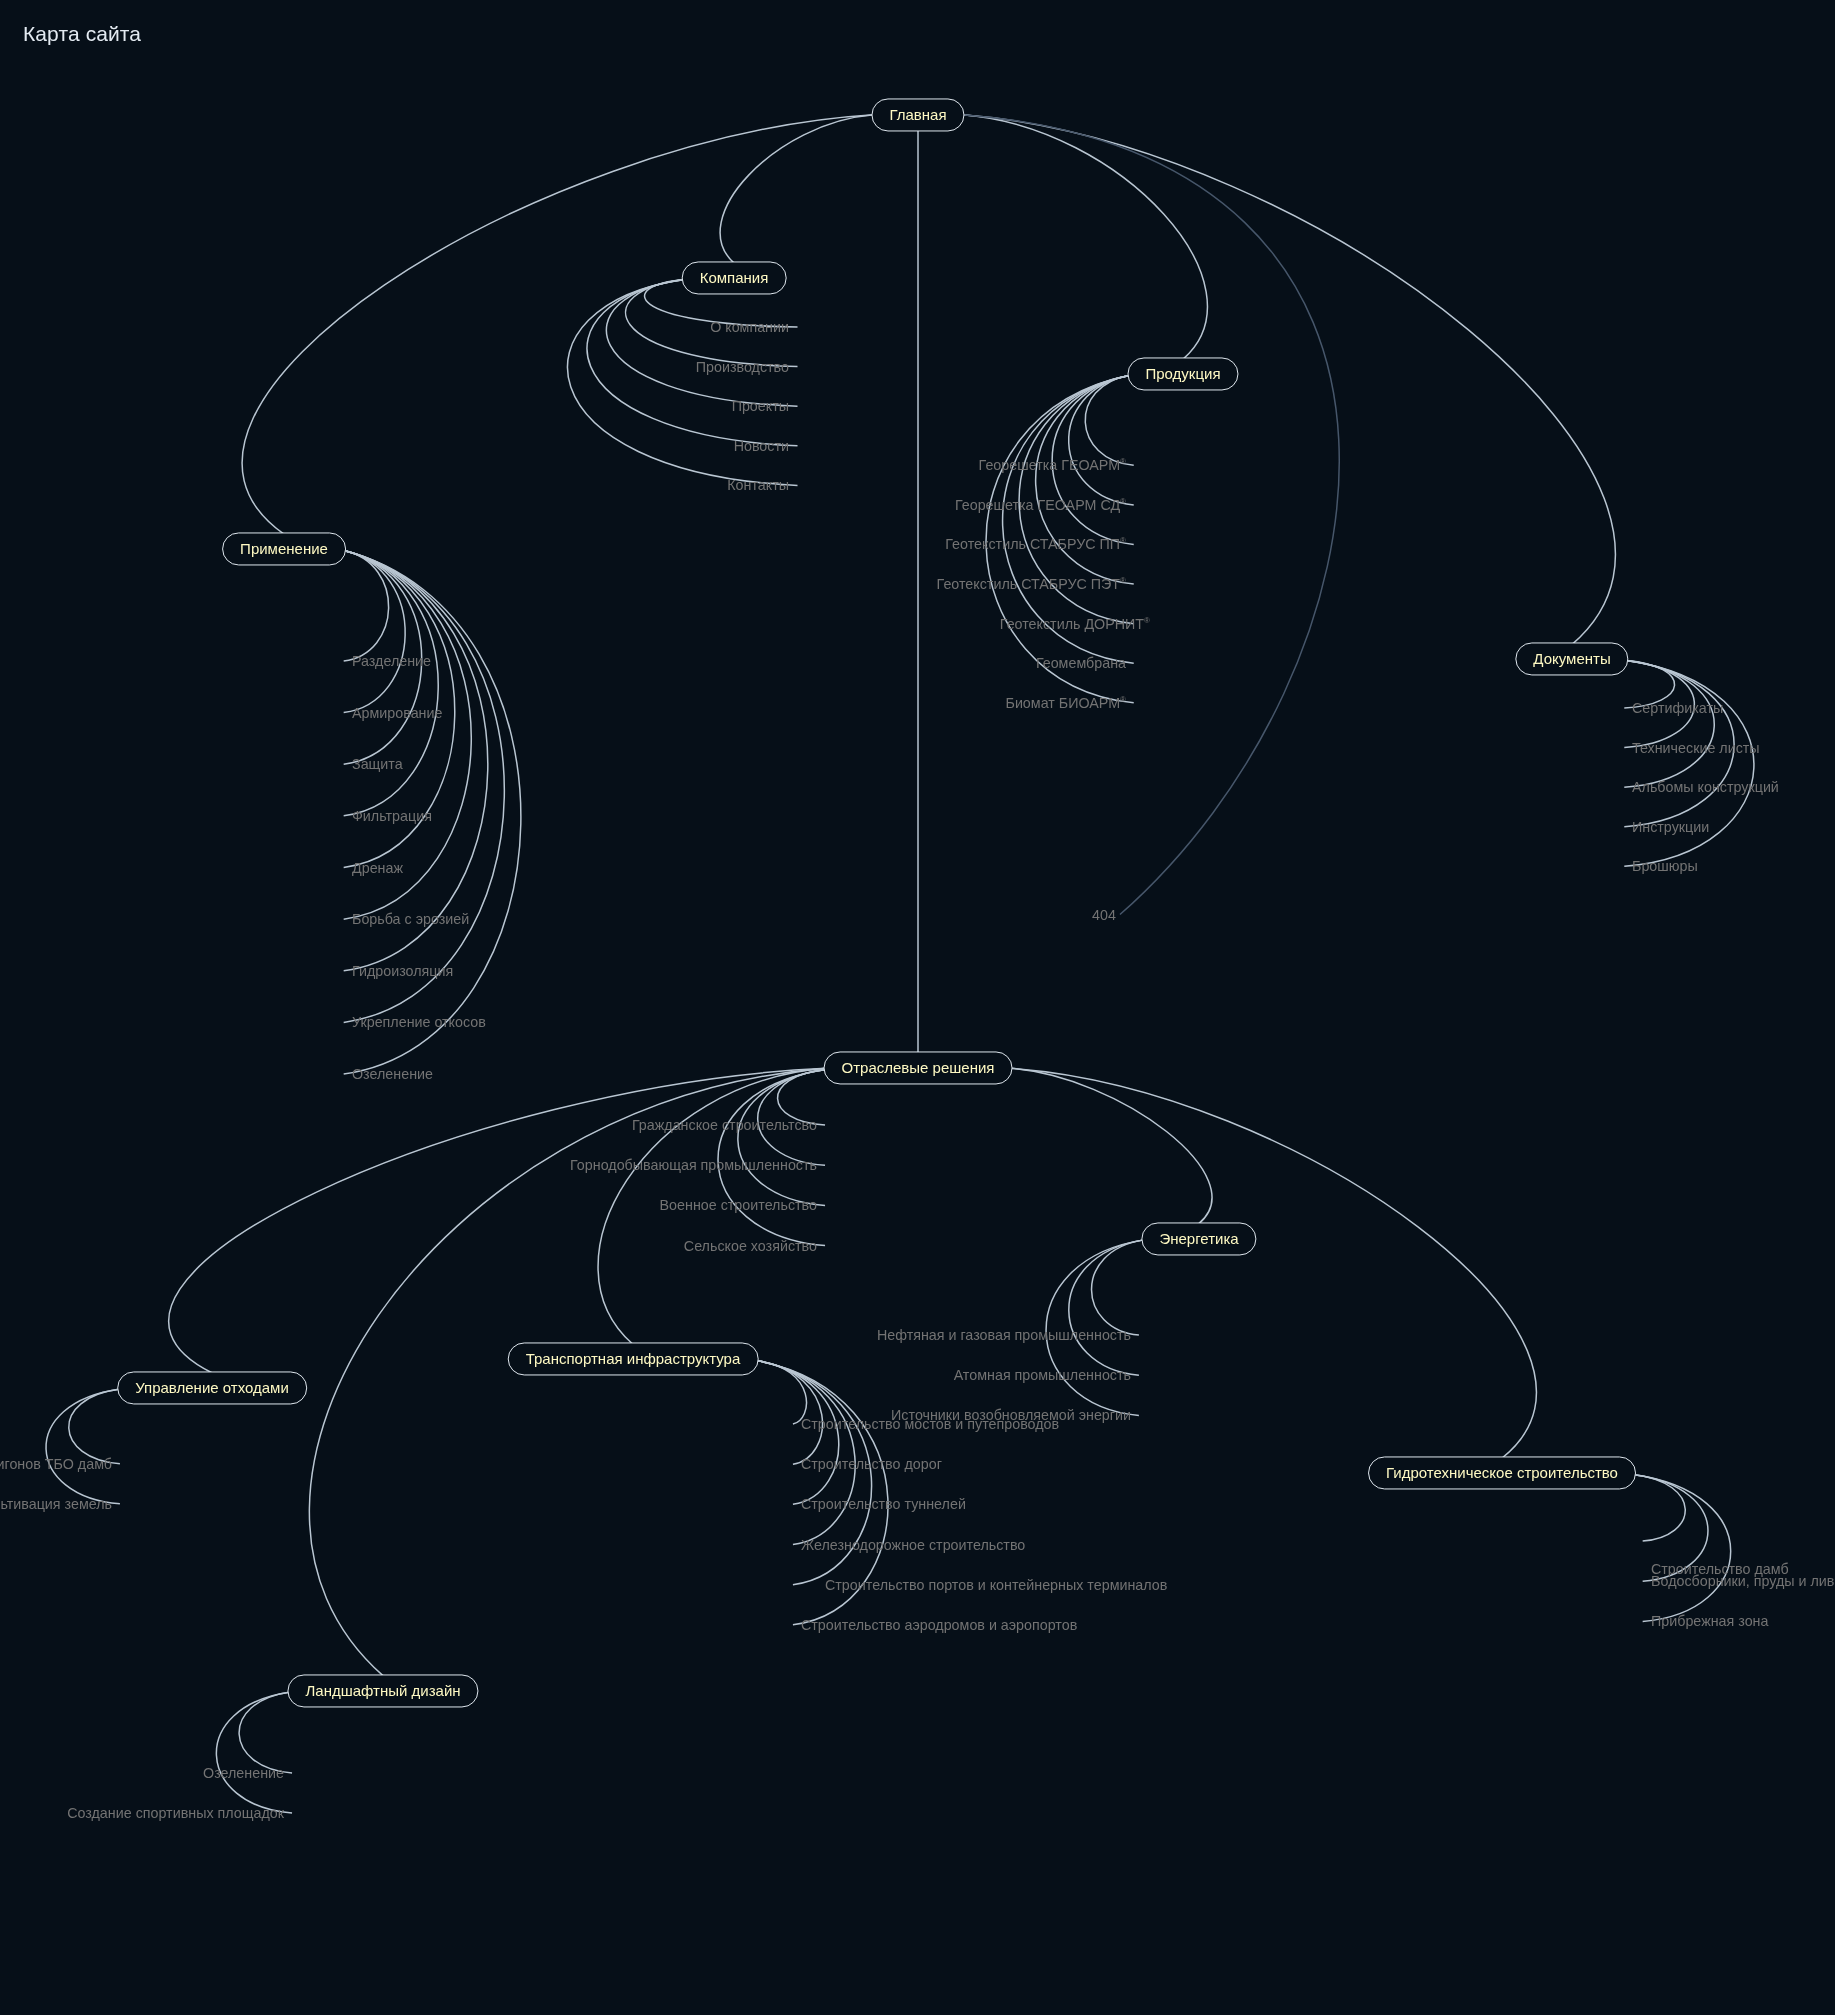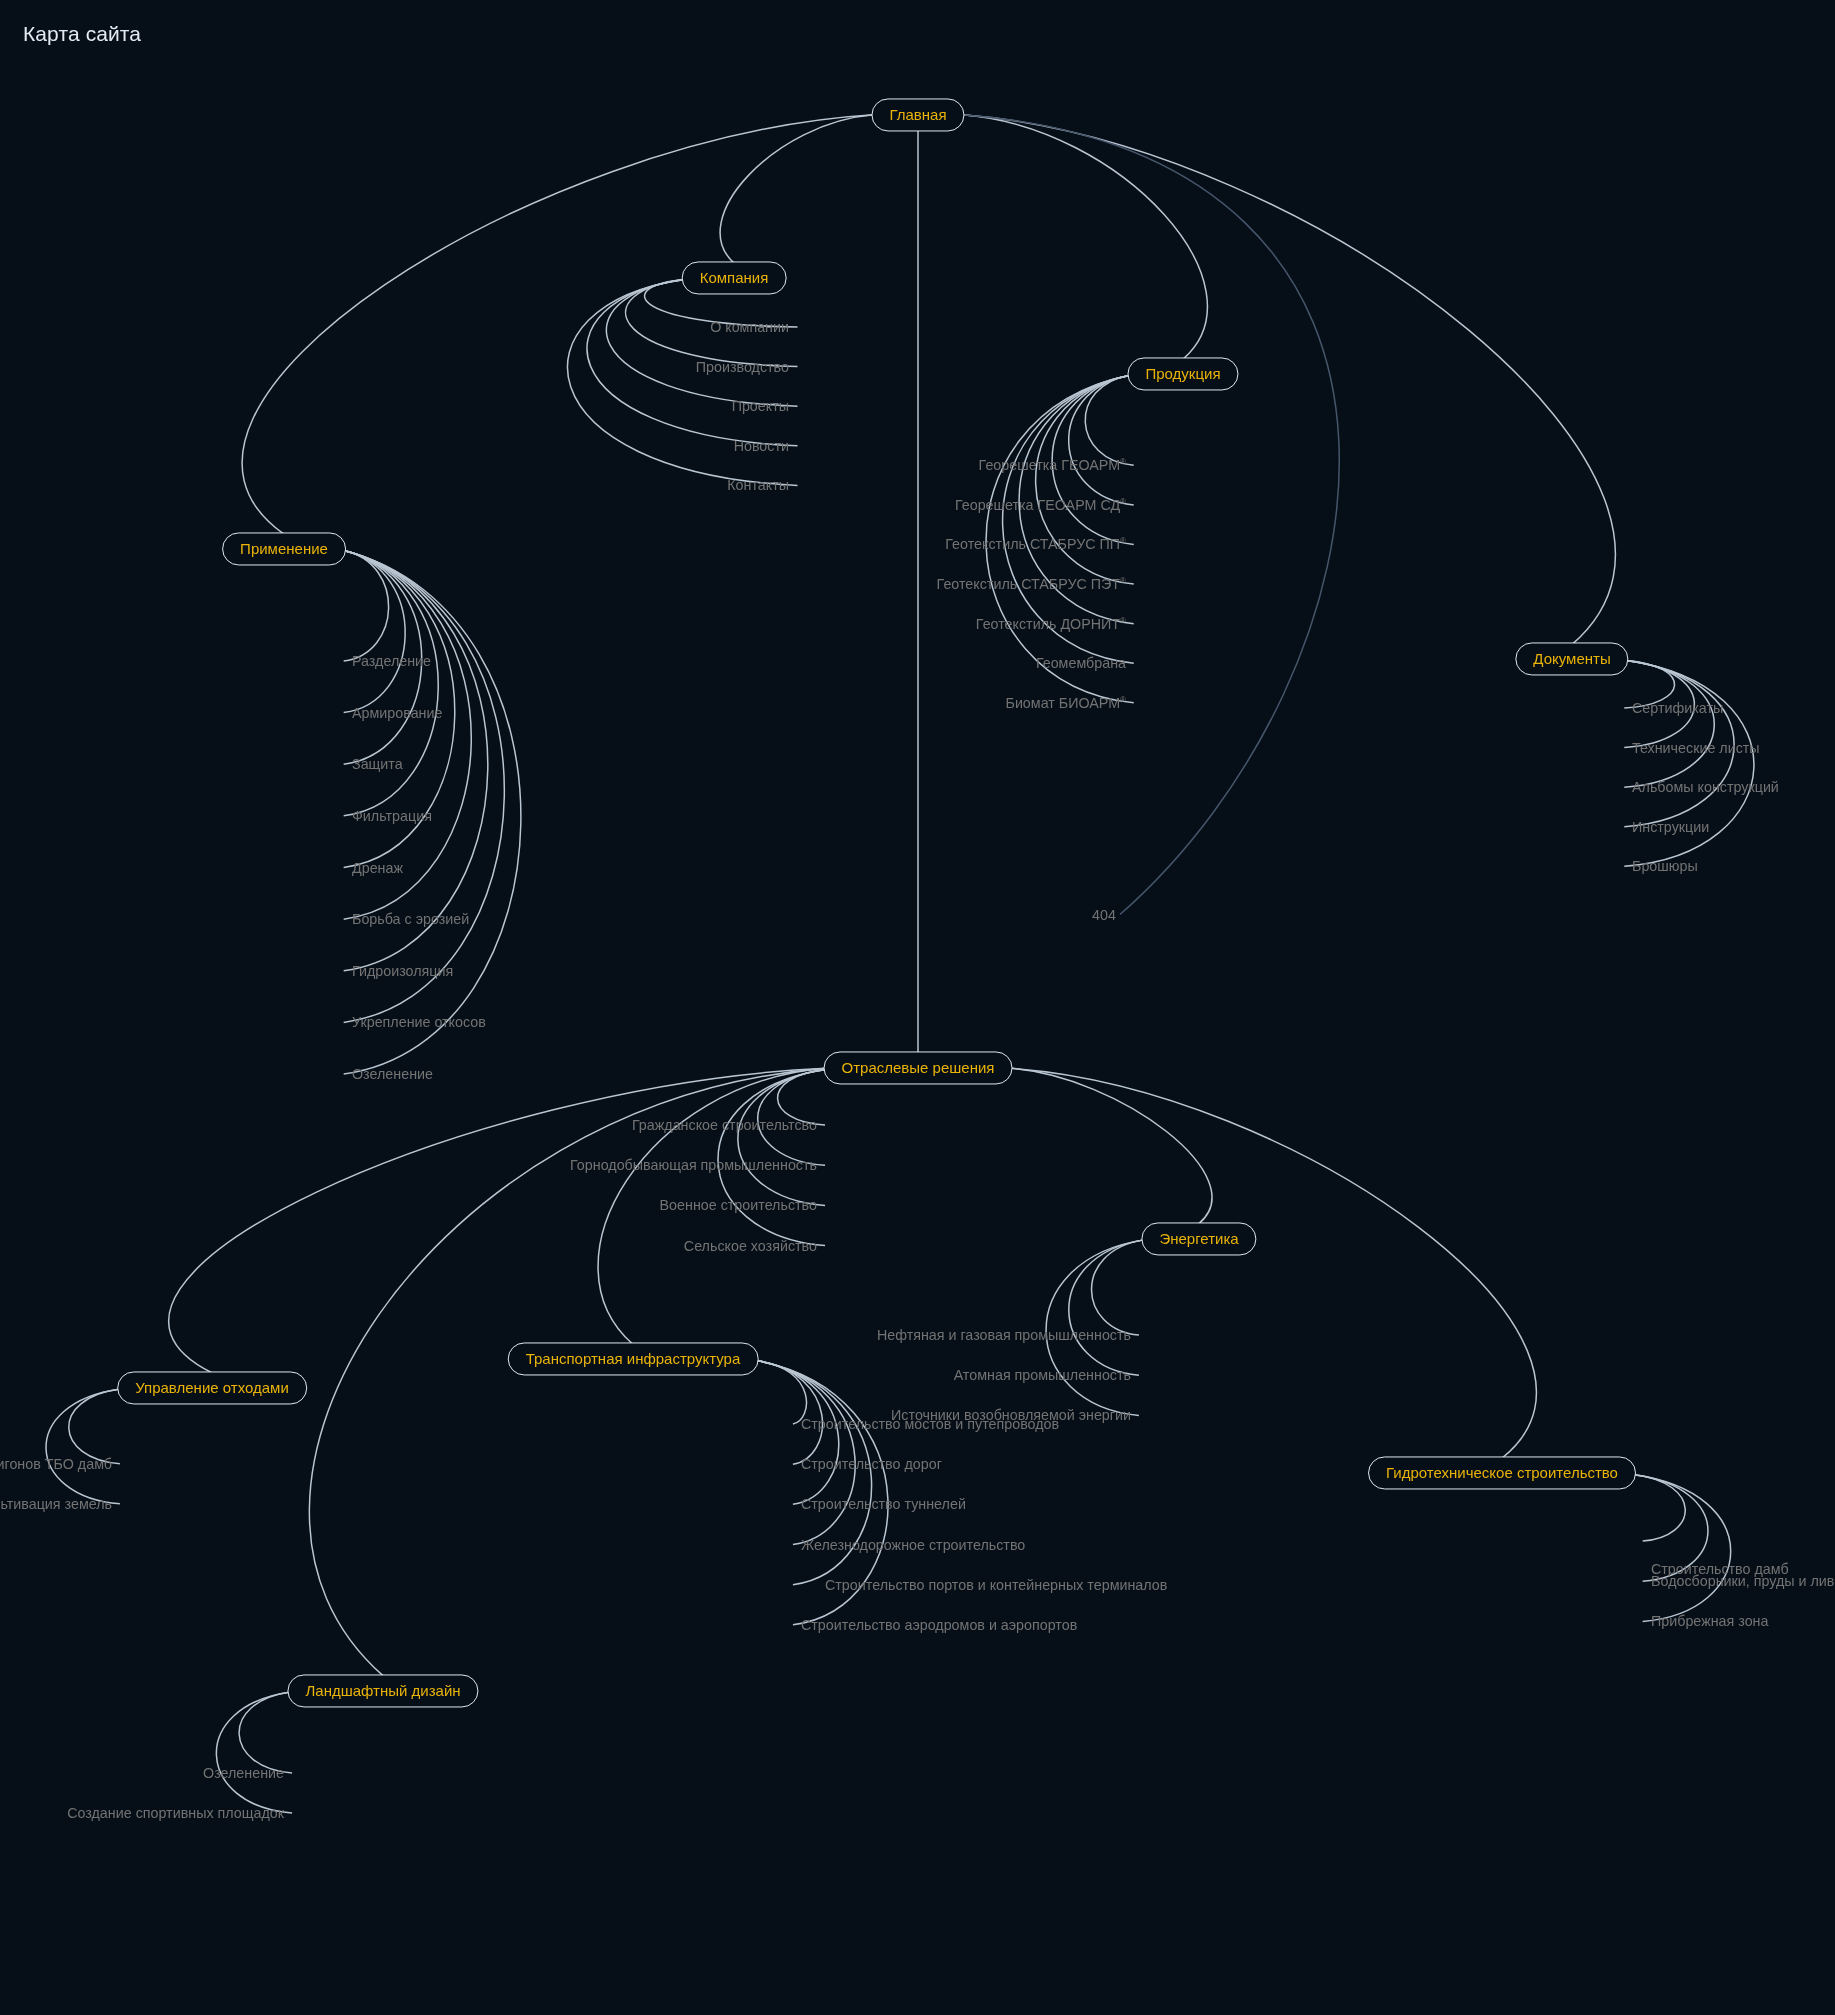--- a/index.html
+++ b/index.html
@@ -17,21 +17,21 @@
   }
   svg#wires{position:absolute;left:0;top:0;width:1836px;height:2015px;}
   svg#wires path{fill:none;stroke:#e9eff5;stroke-width:1.6;vector-effect:non-scaling-stroke;}
   svg#wires path.faint{stroke:#46566a;stroke-width:1.5;}
   svg#wires path.mid{stroke:#b9c6d2;stroke-width:1.5;}
   .node{
     position:absolute;transform:translate(-50%,-50%);
     border:1px solid #dfe7ee;border-radius:573px;
     background:#060f18;
     padding:7.5px 17px 8.6px;
-    font-size:15px;line-height:1;color:#eab308;
+    font-size:15px;line-height:1;color:#fef9c3;
     white-space:nowrap;box-sizing:border-box;
   }
   .leaf{
     position:absolute;transform:translateY(-50%);
     font-size:14.3px;line-height:1;color:#737373;white-space:nowrap;
   }
   .leaf.l{left:0;}
   .leaf.r{right:0;text-align:right;}
   .leaf sup{font-size:8px;vertical-align:super;line-height:0;}
 </style>
@@ -117,21 +117,21 @@
       <div class="leaf l" style="left: 1104px; top: 915px; transform: translate(-50%, -50%);">404</div>
       <div class="leaf r" style="top: 327px; left: auto; right: 1047px;">О компании</div>
       <div class="leaf r" style="top: 367px; left: auto; right: 1047px;">Производство</div>
       <div class="leaf r" style="top: 406px; left: auto; right: 1047px;">Проекты</div>
       <div class="leaf r" style="top: 446px; left: auto; right: 1047px;">Новости</div>
       <div class="leaf r" style="top: 485px; left: auto; right: 1047px;">Контакты</div>
       <div class="leaf r" style="top: 465px; left: auto; right: 710px;">Георешетка ГЕОАРМ<sup>®</sup></div>
       <div class="leaf r" style="top: 505px; left: auto; right: 710px;">Георешетка ГЕОАРМ СД<sup>®</sup></div>
       <div class="leaf r" style="top: 544px; left: auto; right: 710px;">Геотекстиль СТАБРУС ПП<sup>®</sup></div>
       <div class="leaf r" style="top: 584px; left: auto; right: 710px;">Геотекстиль СТАБРУС ПЭТ<sup>®</sup></div>
-      <div class="leaf r" style="top: 624px; left: auto; right: 710px;">Геотекстиль ДОРНИТ<sup>®</sup></div>
+      <div class="leaf r" style="top: 624px; left: auto; right: 686px;">Геотекстиль ДОРНИТ<sup>®</sup></div>
       <div class="leaf r" style="top: 663px; left: auto; right: 710px;">Геомембрана</div>
       <div class="leaf r" style="top: 703px; left: auto; right: 710px;">Биомат БИОАРМ<sup>®</sup></div>
       <div class="leaf l" style="top: 661px; left: 352px;">Разделение</div>
       <div class="leaf l" style="top: 713px; left: 352px;">Армирование</div>
       <div class="leaf l" style="top: 764px; left: 352px;">Защита</div>
       <div class="leaf l" style="top: 816px; left: 352px;">Фильтрация</div>
       <div class="leaf l" style="top: 868px; left: 352px;">Дренаж</div>
       <div class="leaf l" style="top: 919px; left: 352px;">Борьба с эрозией</div>
       <div class="leaf l" style="top: 971px; left: 352px;">Гидроизоляция</div>
       <div class="leaf l" style="top: 1022px; left: 352px;">Укрепление откосов</div>

